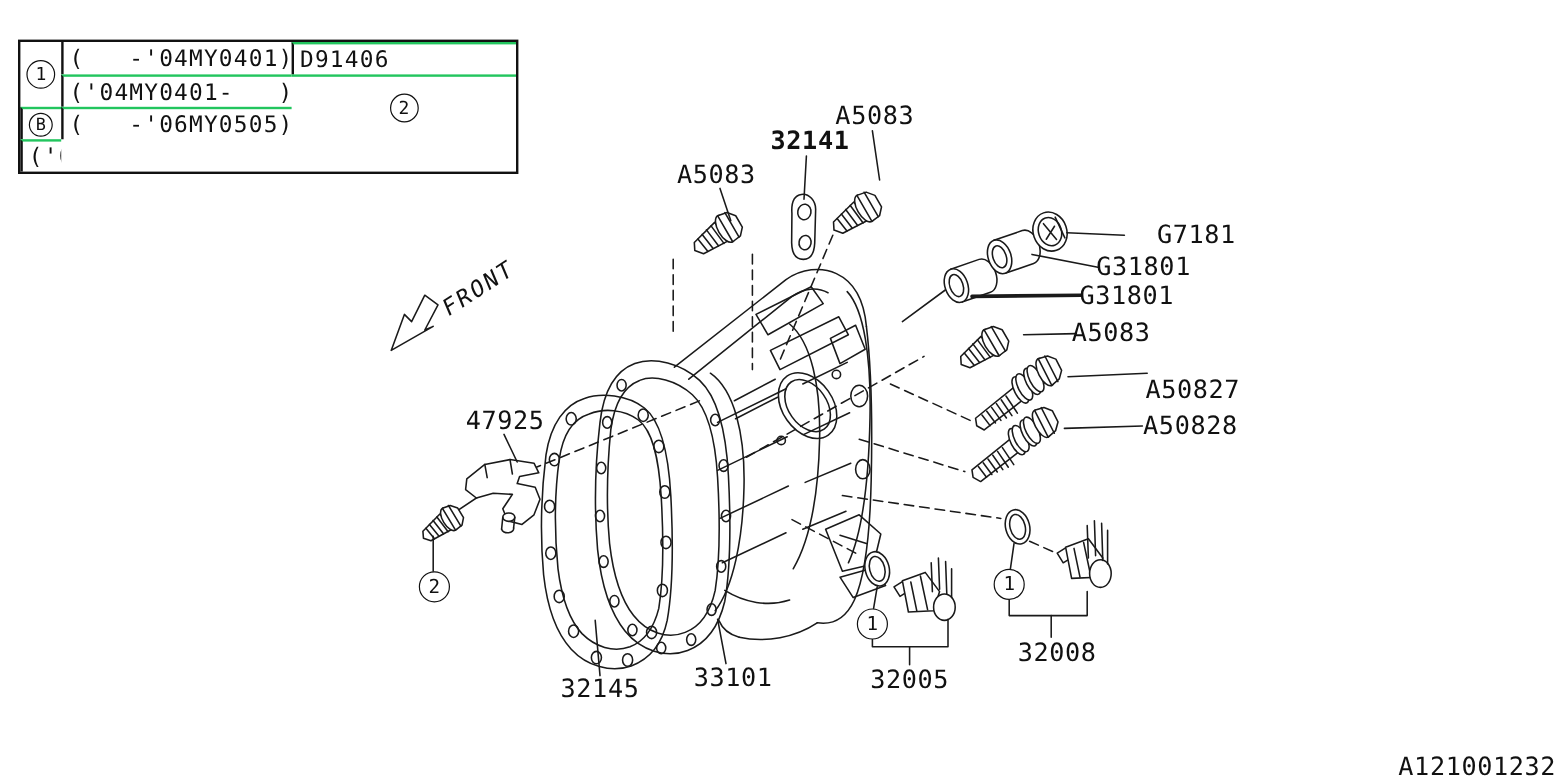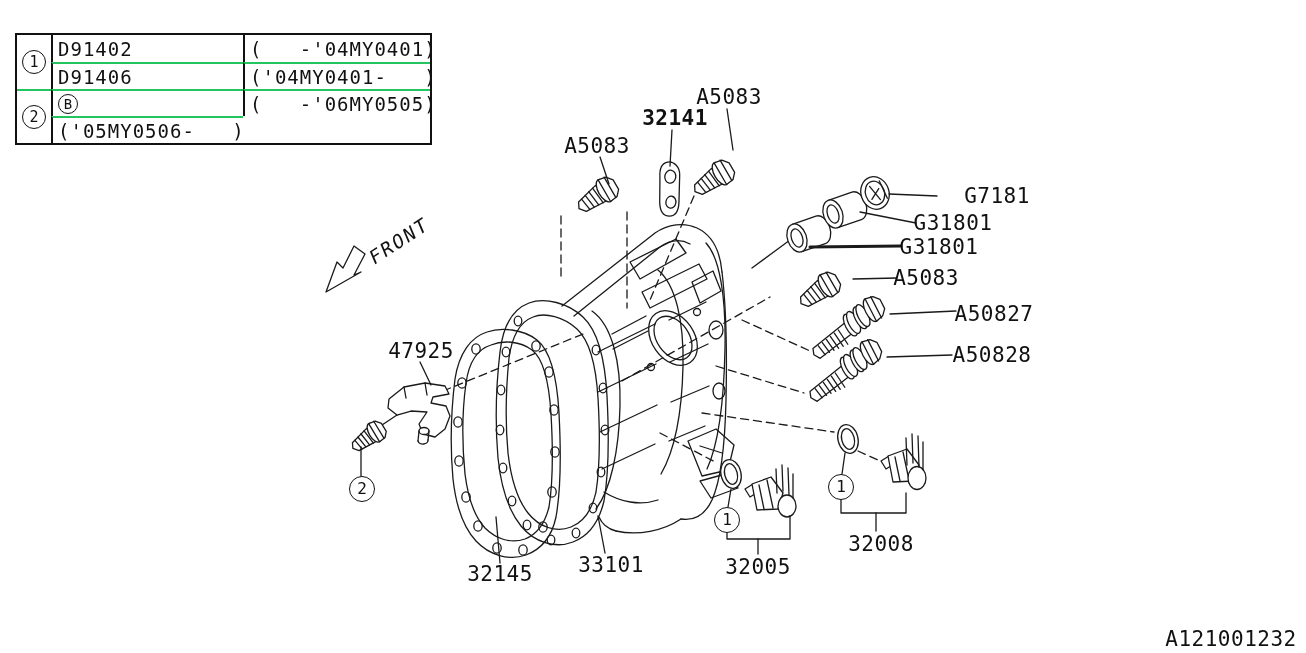--- a/index.html
+++ b/index.html
@@ -247,21 +247,20 @@
       <path d="M845,453 L842,474"></path>
       <path d="M841,500 L841,513 L906,513 L906,493"></path>
       <path d="M876,513 L876,531"></path>
     </g>
   </svg>
 
   <div class="ref-table">
     <div class="cell c-ref r0 span2">
       <span class="tcirc">1</span>
     </div>
-    <div class="cell r0">D91402</div>
     <div class="cell r0">(   -'04MY0401)</div>
 
     <div class="cell">D91406</div>
     <div class="cell">('04MY0401-   )</div>
 
     <div class="cell c-ref span2">
       <span class="tcirc">2</span>
     </div>
     <div class="cell">
       <span class="bcirc">B</span>
@@ -271,21 +270,21 @@
     <div class="cell">('05MY0506-   )</div>
   </div>
 
   <div class="lbl" style="left:597px; top:146px;">A5083</div>
   <div class="lbl" style="left:675px; top:118px;font-weight:bold;">32141</div>
   <div class="lbl" style="left:729px; top:97px;">A5083</div>
   <div class="lbl" style="left:997px; top:196px;">G7181</div>
   <div class="lbl" style="left:953px; top:223px;">G31801</div>
   <div class="lbl" style="left:939px; top:247px;">G31801</div>
   <div class="lbl" style="left:926px; top:278px;">A5083</div>
-  <div class="lbl" style="left:994px; top:314px;">A50827</div>
+  <div class="lbl" style="left:994px; top:325px;">A50827</div>
   <div class="lbl" style="left:992px; top:355px;">A50828</div>
   <div class="lbl" style="left:421px; top:351px;">47925</div>
   <div class="lbl" style="left:500px; top:574px;">32145</div>
   <div class="lbl" style="left:611px; top:565px;">33101</div>
   <div class="lbl" style="left:758px; top:567px;">32005</div>
   <div class="lbl" style="left:881px; top:544px;text-align:center;">32008</div>
   <div class="lbl front" style="left:399px; top:241px;">FRONT</div>
   <div class="lbl docid" style="left:1231px; top:639px;">A121001232</div>
 
   <div class="circ" style="left:362px; top:489px;">2</div>

